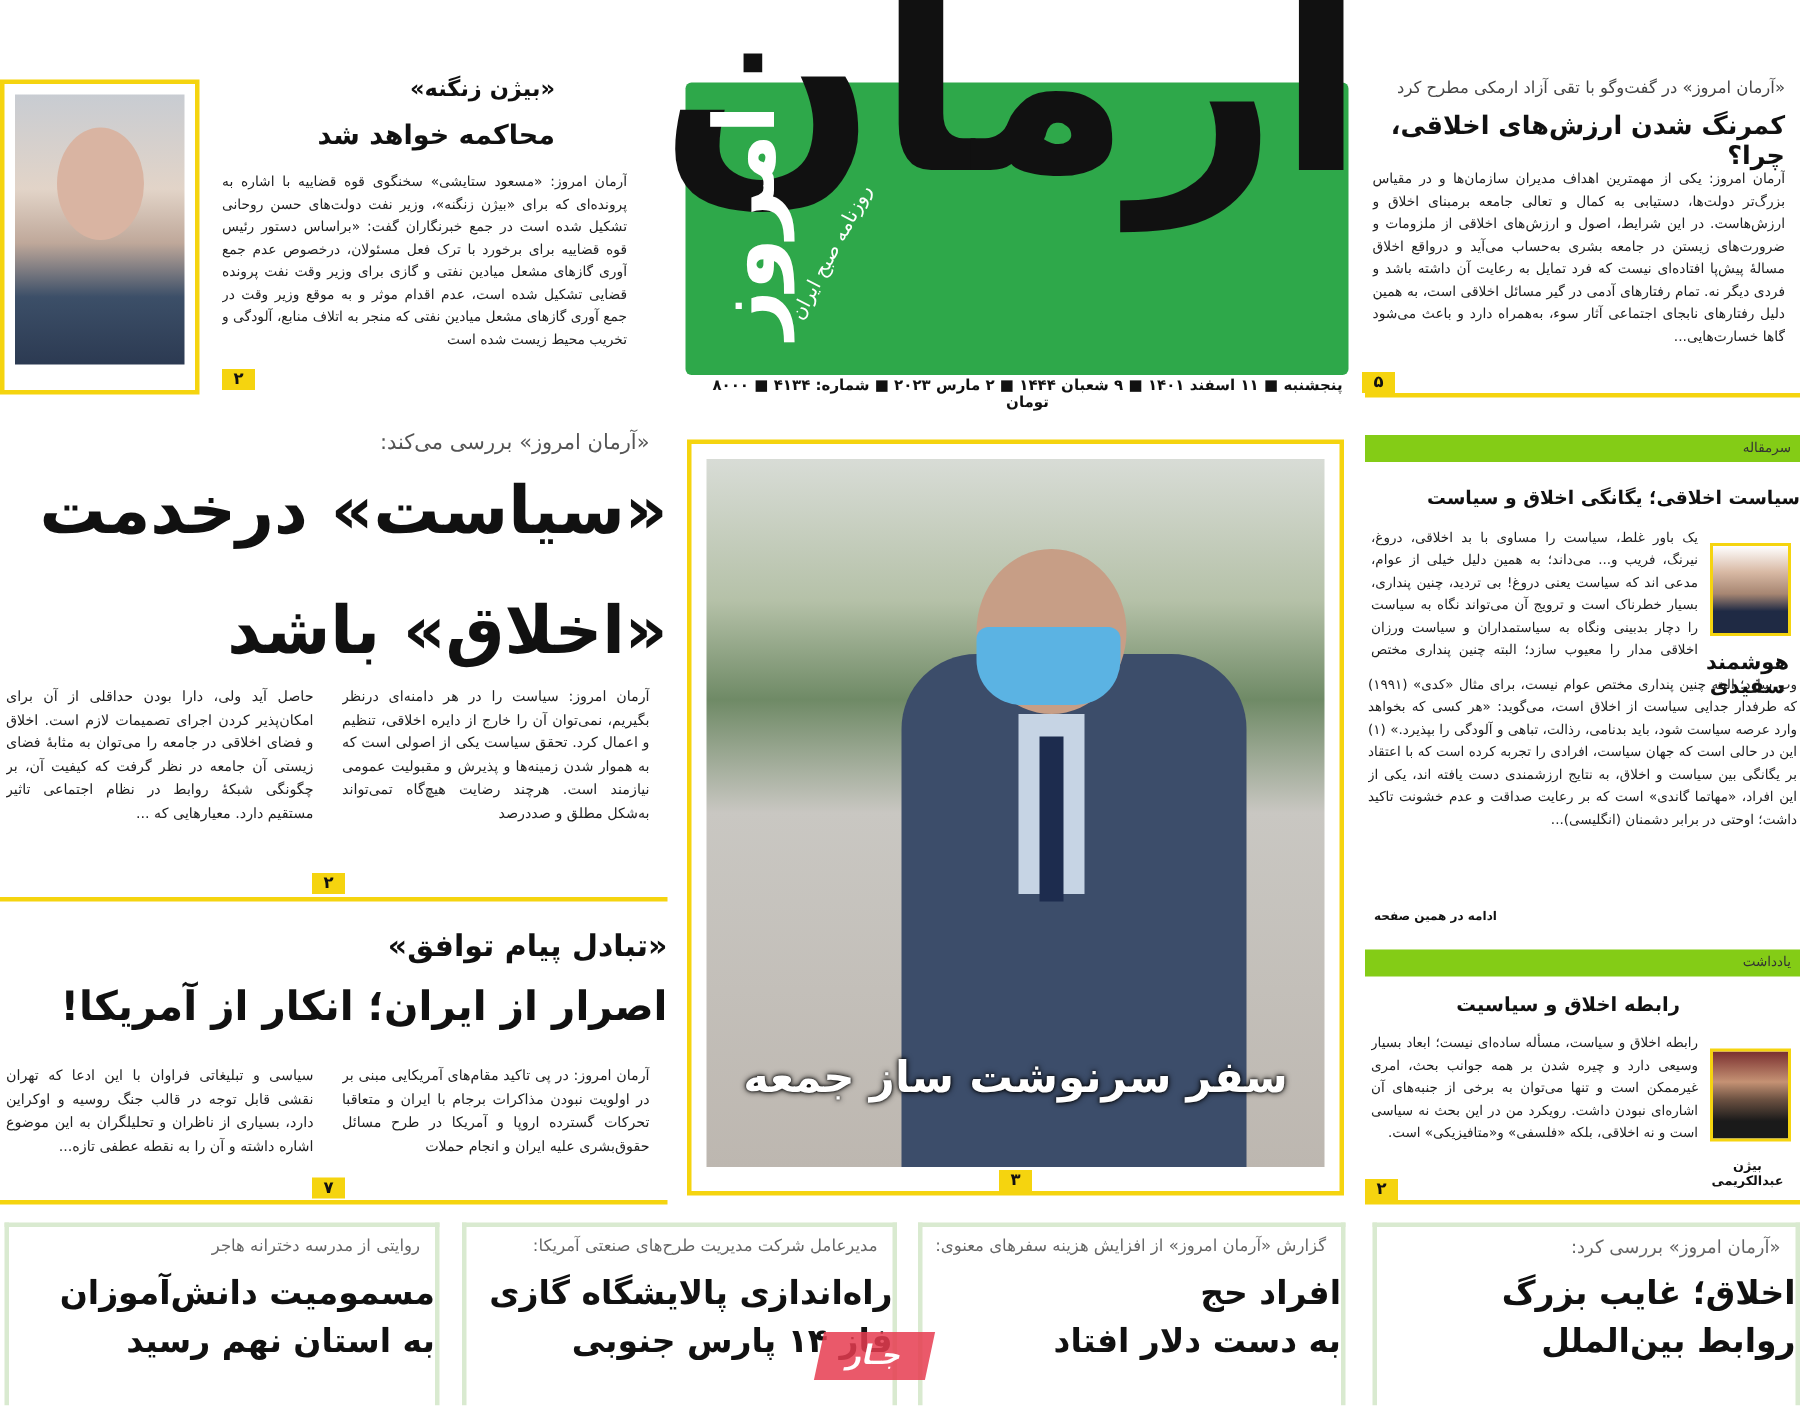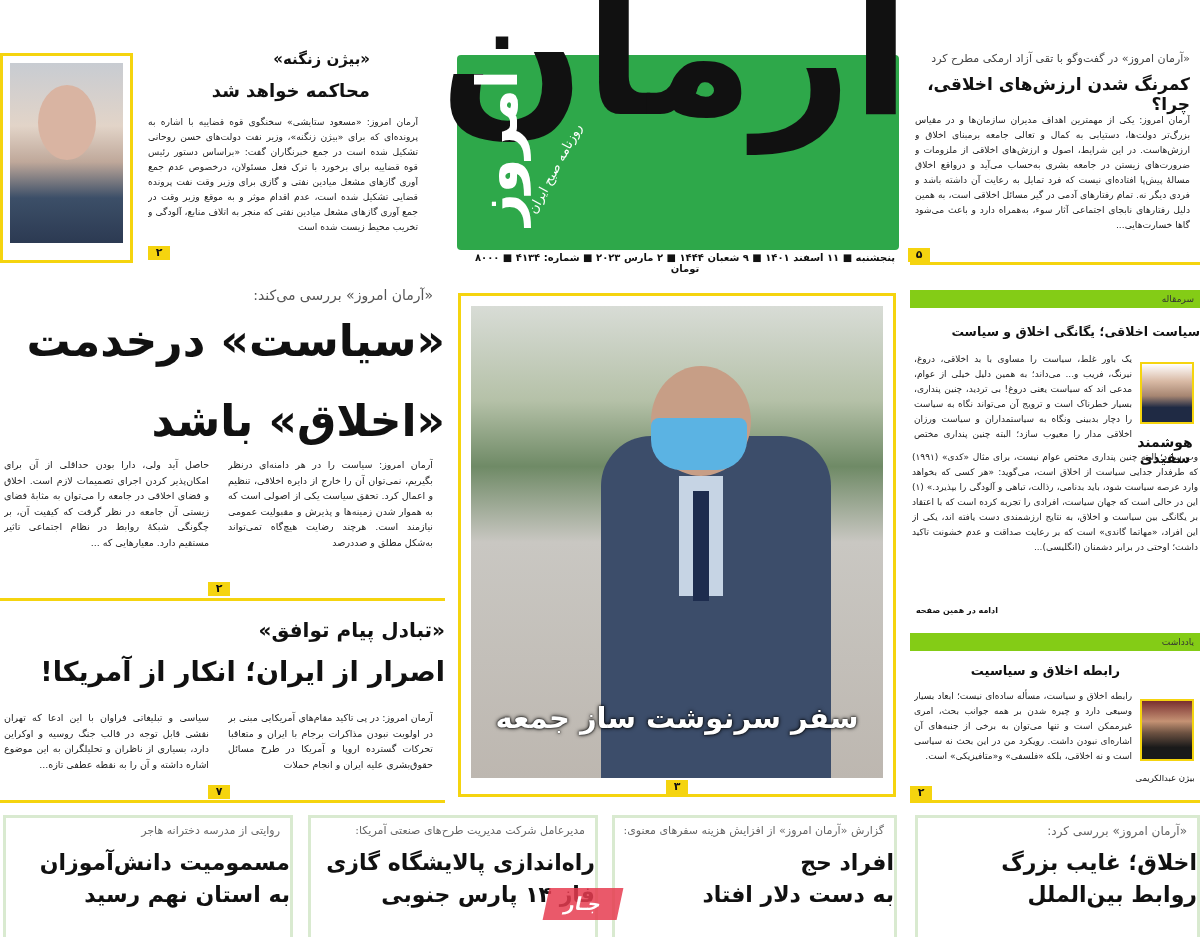--- a/index.html
+++ b/index.html
@@ -81,21 +81,21 @@
   <div style="position:absolute;right:6px;top:144px;width:58px;font-size:14px;font-weight:bold;text-align:center;">هوشمند سفیدی</div>
   <div class="body-txt" style="position:absolute;right:68px;top:62px;width:218px;height:92px;overflow:hidden;font-size:9px;line-height:15px;">یک باور غلط، سیاست را مساوی با بد اخلاقی، دروغ، نیرنگ، فریب و... می‌داند؛ به همین دلیل خیلی از عوام، مدعی اند که سیاست یعنی دروغ! بی تردید، چنین پنداری، بسیار خطرناک است و ترویج آن می‌تواند نگاه به سیاست را دچار بدبینی ونگاه به سیاستمداران و سیاست ورزان اخلاقی مدار را معیوب سازد؛ البته چنین پنداری مختص عوام نیست، برای مثال «کدی» (۱۹۹۱) که طرفدار جدایی سیاست از اخلاق است، می‌گوید: «هر کسی که بخواهد وارد عرصه سیاست شود، باید بدنامی، رذالت، تباهی و آلودگی را بپذیرد.» (۱) این در حالی است که جهان سیاست، افرادی را تجربه کرده است که با اعتقاد بر یگانگی بین سیاست و اخلاق، به نتایج ارزشمندی دست یافته اند، یکی از این افراد، «مهاتما گاندی» است که بر رعایت صداقت و عدم خشونت تاکید داشت؛ اوحتی در برابر دشمنان (انگلیسی)...</div>
   <div class="body-txt" style="position:absolute;right:2px;top:160px;width:286px;height:150px;overflow:hidden;font-size:9px;line-height:15px;">وب سازد؛ البته چنین پنداری مختص عوام نیست، برای مثال «کدی» (۱۹۹۱) که طرفدار جدایی سیاست از اخلاق است، می‌گوید: «هر کسی که بخواهد وارد عرصه سیاست شود، باید بدنامی، رذالت، تباهی و آلودگی را بپذیرد.» (۱) این در حالی است که جهان سیاست، افرادی را تجربه کرده است که با اعتقاد بر یگانگی بین سیاست و اخلاق، به نتایج ارزشمندی دست یافته اند، یکی از این افراد، «مهاتما گاندی» است که بر رعایت صداقت و عدم خشونت تاکید داشت؛ اوحتی در برابر دشمنان (انگلیسی)...</div>
   <div style="position:absolute;left:6px;top:316px;font-size:8px;font-weight:bold;">ادامه در همین صفحه</div>
 </div>
 
 <div class="abs" style="right:0;top:633px;width:290px;height:170px;">
   <div class="green-bar">یادداشت</div>
   <div class="headline" style="position:absolute;right:80px;top:30px;font-size:13px;">رابطه اخلاق و سیاسیت</div>
   <div style="position:absolute;right:6px;top:66px;width:54px;height:62px;border:2px solid #f5d40f;background:linear-gradient(180deg,#7a2f2f 0%,#c59274 35%,#6d5242 55%,#1a1a1a 80%);"></div>
-  <div style="position:absolute;right:4px;top:140px;width:62px;font-size:8.5px;font-weight:normal;text-align:center;">بیژن عبدالکریمی</div>
+  <div style="position:absolute;right:4px;top:140px;width:62px;font-size:8.5px;font-weight:bold;text-align:center;">بیژن عبدالکریمی</div>
   <div class="body-txt" style="position:absolute;right:68px;top:56px;width:218px;height:108px;overflow:hidden;font-size:9px;line-height:15px;">رابطه اخلاق و سیاست، مسأله ساده‌ای نیست؛ ابعاد بسیار وسیعی دارد و چیره شدن بر همه جوانب بحث، امری غیرممکن است و تنها می‌توان به برخی از جنبه‌های آن اشاره‌ای نبودن داشت. رویکرد من در این بحث نه سیاسی است و نه اخلاقی، بلکه «فلسفی» و«متافیزیکی» است.</div>
 </div>
 <div class="num-badge" style="left:910px;top:786px;">۲</div>
 <div class="abs" style="left:910px;top:800px;width:290px;height:3px;background:#f5d40f"></div>
 
 <div class="bottom-card" style="left:915px;width:285px;">
   <div style="position:absolute;right:10px;top:6px;font-size:12px;color:#666;">«آرمان امروز» بررسی کرد:</div>
   <div class="headline" style="position:absolute;left:0;width:279px;top:32px;font-size:22px;">اخلاق؛ غایب بزرگ</div>
   <div class="headline" style="position:absolute;left:0;width:279px;top:64px;font-size:22px;">روابط بین‌الملل</div>
 </div>

